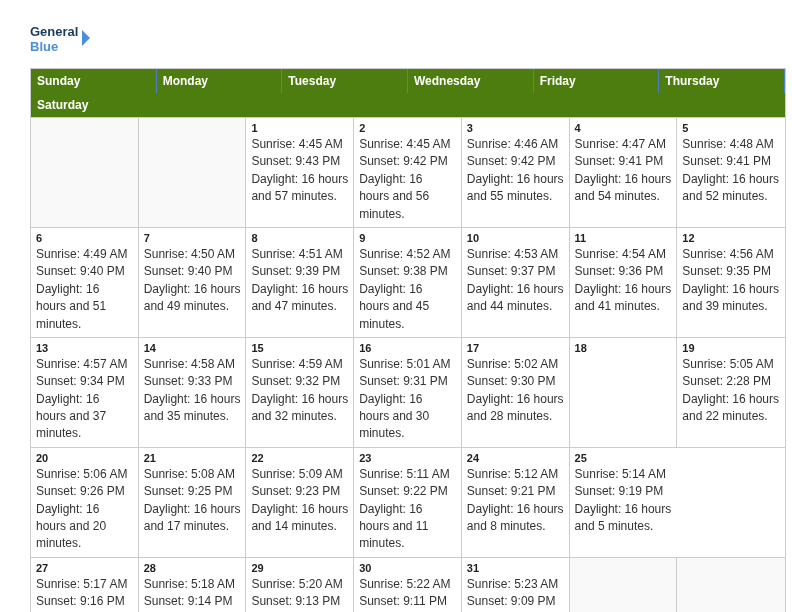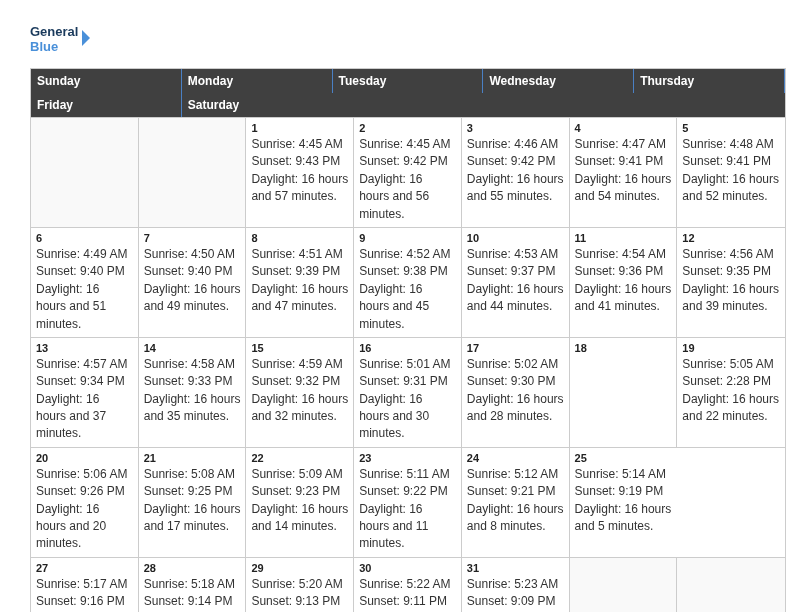--- a/index.html
+++ b/index.html
@@ -43,22 +43,22 @@
       color: #444;
     }
     .calendar {
       flex: 1;
       display: flex;
       flex-direction: column;
       border: 1px solid #ccc;
     }
     .cal-header-row {
       display: grid;
-      grid-template-columns: repeat(5, 1fr);
-      background: #404040;
+      grid-template-columns: repeat(6, 1fr);
+      background: #4d7c0f;
     }
     .cal-header-cell {
       color: #fff;
       font-size: 12px;
       font-weight: bold;
       padding: 5px 6px;
       text-align: left;
       border-right: 1px solid #4a80c4;
     }
     .cal-header-cell:last-child { border-right: none; }
@@ -113,22 +113,22 @@
       <div class="sub-title"></div>
     </div>
   </div>
 
   <div class="calendar">
     <div class="cal-header-row">
     <div class="cal-header-cell">Sunday</div>
         <div class="cal-header-cell">Monday</div>
         <div class="cal-header-cell">Tuesday</div>
         <div class="cal-header-cell">Wednesday</div>
+        <div class="cal-header-cell">Friday</div>
         <div class="cal-header-cell">Thursday</div>
-        <div class="cal-header-cell">Friday</div>
         <div class="cal-header-cell">Saturday</div>
       </div>
     <div class="cal-body">
     <div class="cal-week">
           <div class="cal-cell empty"></div>
           <div class="cal-cell empty"></div>
           <div class="cal-cell">
             <div class="day-num">1</div>
             <div class="day-info" style="white-space: pre-line;">Sunrise: 4:45 AM
 Sunset: 9:43 PM

